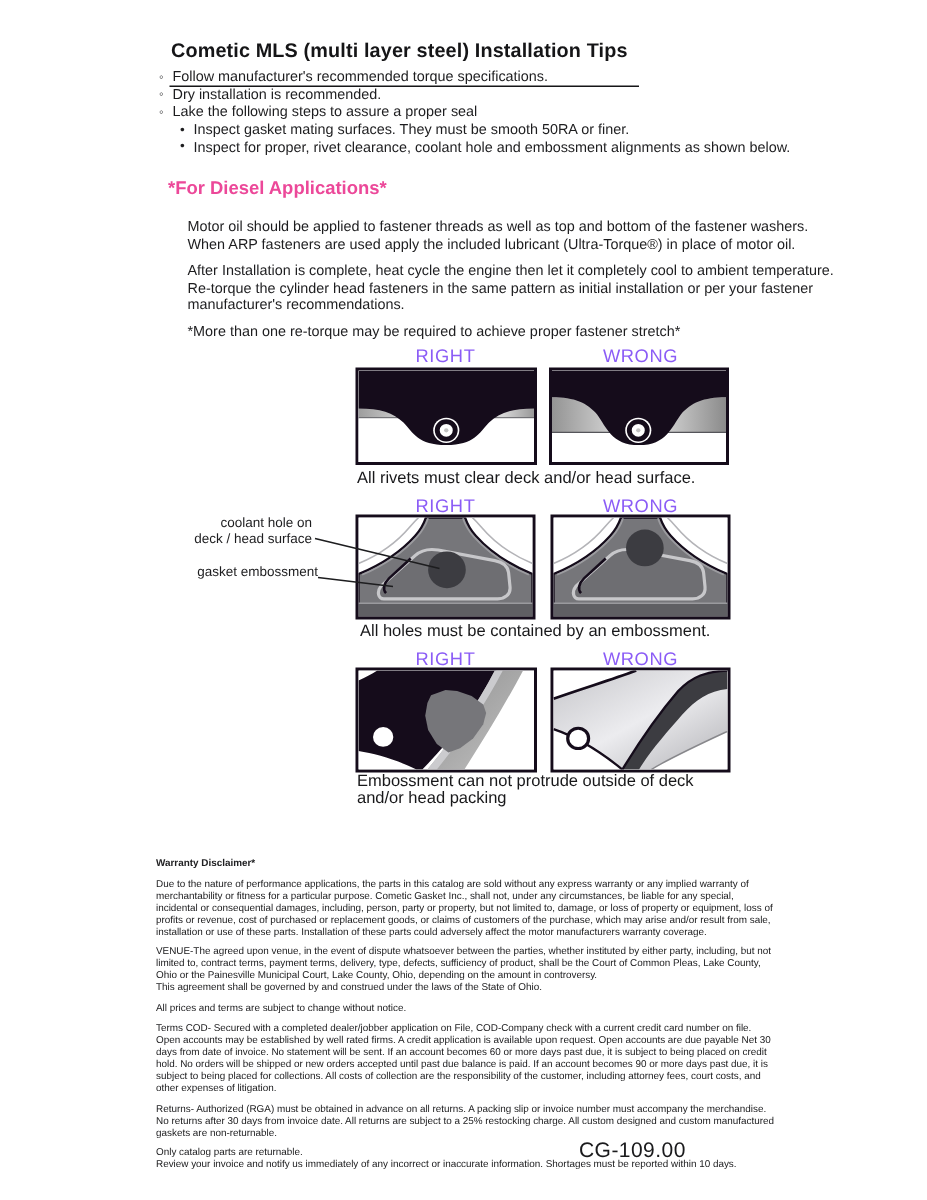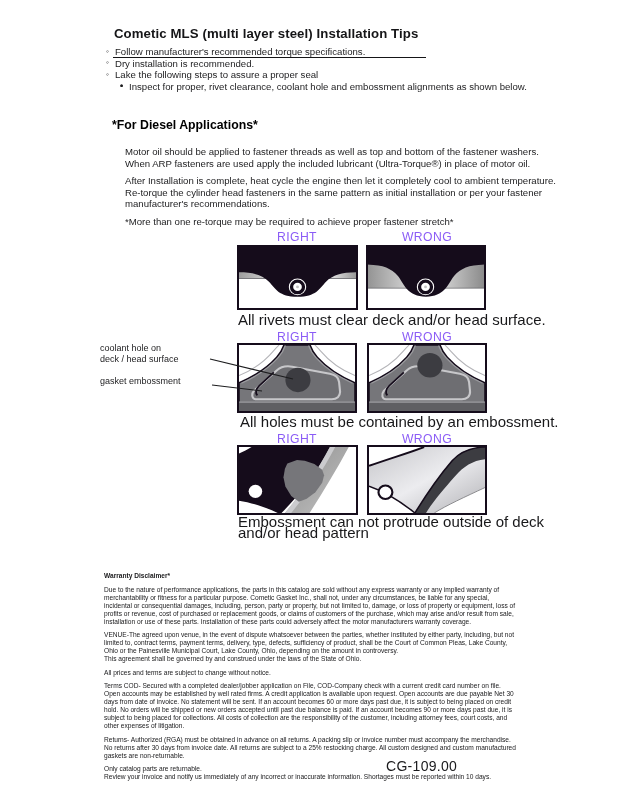--- a/index.html
+++ b/index.html
@@ -8,41 +8,41 @@
 
   .title{position:absolute;left:113px;top:26px;margin:0;font-size:13.2px;font-weight:bold;color:#151517;
          border-bottom:1.7px solid #151517;padding:0 8px 16px 1px;display:inline-block;letter-spacing:.1px;}
 
   .tips{position:absolute;left:106px;top:46px;width:460px;font-size:9.6px;line-height:11.7px;color:#1d1d1f;}
   .tip{position:relative;padding-left:9px;}
   .tip .mk{position:absolute;left:0;top:-0.5px;font-size:8.5px;color:#1d1d1f;}
   .tip.sub{padding-left:23px;}
   .tip.sub .mk{left:14px;font-size:9px;}
 
-  .h2{position:absolute;left:112px;top:118px;margin:0;font-size:12.3px;font-weight:bold;color:#000000;}
+  .h2{position:absolute;left:112px;top:118px;margin:0;font-size:12.3px;font-weight:bold;color:#ec4899;}
   .body-p{position:absolute;left:113px;width:436px;margin:12px;font-size:9.6px;line-height:11.7px;color:#1d1d1f;}
   .p1{top:134px;} .p2{top:163px;} .p3{top:204px;}
 
   .fig-label{position:absolute;width:90px;text-align:center;font-size:12.2px;letter-spacing:.4px;color:#8b5cf6;}
-  .caption{position:absolute;font-size:15px;color:#18181a;line-height:11.2px;}
+  .caption{position:absolute;font-size:11px;color:#18181a;line-height:11.2px;}
 
   .box{position:absolute;border:2.3px solid var(--ink,#150c1b);box-sizing:border-box;background:#fff;}
   .box svg{display:block;width:100%;height:100%;}
   .ink{fill:var(--ink,#150c1b);}
   .inkst{stroke:var(--ink,#150c1b);}
   .gasket{fill:var(--gasket,#76767a);stroke:var(--ink,#150c1b);stroke-width:1.6;}
   .emboss{fill:#6e6e72;stroke:var(--emboss-line,#c7c7ca);stroke-width:2.2;stroke-linejoin:round;}
   .hole{fill:var(--hole,#3c3c41);}
   .band{fill:var(--band-dark,#5f5f63);}
   .blob{fill:var(--gasket,#76767a);}
   .thinline{stroke:#9c9ca0;stroke-width:1.2;fill:none;}
   .faintline{stroke:#b4b4b8;stroke-width:1.1;fill:none;}
   .inkline{stroke:var(--ink,#150c1b);fill:none;}
 
-  .ann{position:absolute;font-size:9px;line-height:10.5px;color:#1d1d1f;}
+  .ann{position:absolute;text-align:right;font-size:9px;line-height:10.5px;color:#1d1d1f;}
   .ann1{left:100px;top:343px;width:108px;}
   .ann2{left:100px;top:376px;width:112px;}
   .leaders{position:absolute;left:108px;top:338px;width:200px;height:64px;pointer-events:none;}
 
   .legal{position:absolute;left:104px;top:572px;width:413px;font-size:6.6px;line-height:8px;color:#202022;}
   .legal p{margin:0;}
   .legal .hd{font-weight:bold;}
   .legal .sp{margin-top:5.5px;}
 
   .pageno{position:absolute;left:386px;top:758px;font-size:14px;color:#1a1a1c;letter-spacing:.3px;}
@@ -51,21 +51,21 @@
 <body>
 
 <div class="page">
 
   <h1 class="title">Cometic MLS (multi layer steel) Installation Tips</h1>
 
   <div class="tips">
     <div class="tip"><span class="mk">◦</span><span>Follow manufacturer's recommended torque specifications.</span></div>
     <div class="tip"><span class="mk">◦</span><span>Dry installation is recommended.</span></div>
     <div class="tip"><span class="mk">◦</span><span>Lake the following steps to assure a proper seal</span></div>
-    <div class="tip sub"><span class="mk">•</span></div>
+    <div class="tip sub"><span class="mk">•</span><span>Inspect gasket mating surfaces.  They must be smooth 50RA or finer.</span></div>
     <div class="tip sub"><span class="mk">•</span><span>Inspect for proper, rivet clearance, coolant hole and embossment alignments as shown below.</span></div>
   </div>
 
   <h2 class="h2">*For Diesel Applications*</h2>
   <p class="body-p p1">Motor oil should be applied to fastener threads as well as top and bottom of the fastener washers. When ARP fasteners are used apply the included lubricant (Ultra-Torque®) in place of motor oil.</p>
   <p class="body-p p2">After Installation is complete, heat cycle the engine then let it completely cool to ambient temperature. Re-torque the cylinder head fasteners in the same pattern as initial installation or per your fastener manufacturer's recommendations.</p>
   <p class="body-p p3">*More than one re-torque may be required to achieve proper fastener stretch*</p>
 
   <div class="fig-label" style="left:252px;top:230px;">RIGHT</div>
   <div class="fig-label" style="left:382px;top:230px;">WRONG</div>
@@ -201,21 +201,21 @@
       <path class="inkline" d="M0,41.5 C14.5,46.5 30,55.5 47.5,70" stroke-width="1.6"></path>
       <path d="M120,43 C99,53 80,62 67.5,70" stroke="#88888c" stroke-width="1" fill="none"></path>
       <path class="hole" d="M47.5,70 C60,49 73,30 86,14.5 C95.5,4 106,0.5 120,0 V13 C107,14.5 98,20.5 89,31 C77.5,44.5 66,58 59,70 Z"></path>
       <path class="inkline" d="M47.5,70 C60,49 73,30 86,14.5 C95.5,4 106,0.5 120,0" stroke-width="1.6"></path>
       <circle class="inkst" cx="17" cy="48" r="7.2" fill="#fff" stroke-width="2.2"></circle>
     </svg>
   </div>
 
   <div class="caption" style="left:238px;top:516px;">
     <div>Embossment can not protrude outside of deck</div>
-    <div>and/or head pattern</div>
+    <div>and/or head packing</div>
   </div>
 
   <div class="legal">
     <p class="hd">Warranty Disclaimer*</p>
     <p class="sp">Due to the nature of performance applications, the parts in this catalog are sold without any express warranty or any implied warranty of merchantability or fitness for a particular purpose.  Cometic Gasket Inc., shall not, under any circumstances, be liable for any special, incidental or consequential damages, including, person, party or property, but not limited to, damage, or loss of property or equipment, loss of profits or revenue, cost of purchased or replacement goods, or claims of customers of the purchase, which may arise and/or result from sale, installation or use of these parts.  Installation of these parts could adversely affect the motor manufacturers warranty coverage.</p>
     <p class="sp">VENUE-The agreed upon venue, in the event of dispute whatsoever between the parties, whether instituted by either party, including, but not limited to, contract terms, payment terms, delivery, type, defects, sufficiency of product, shall be the Court of Common Pleas, Lake County, Ohio or the Painesville Municipal Court, Lake County, Ohio, depending on the amount in controversy.</p>
     <p>This agreement shall be governed by and construed under the laws of the State of Ohio.</p>
     <p class="sp">All prices and terms are subject to change without notice.</p>
     <p class="sp">Terms COD- Secured with a completed dealer/jobber application on File, COD-Company check with a current credit card number on file.  Open accounts may be established by well rated firms.  A credit application is available upon request.  Open accounts are due payable Net 30 days from date of invoice.  No statement will be sent.  If an account becomes 60 or more days past due, it is subject to being placed on credit hold.  No orders will be shipped or new orders accepted until past due balance is paid.  If an account becomes 90 or more days past due, it is subject to being placed for collections.  All costs of collection are the responsibility of the customer, including attorney fees, court costs, and other expenses of litigation.</p>
     <p class="sp">Returns- Authorized (RGA) must be obtained in advance on all returns.  A packing slip or invoice number must accompany the merchandise.  No returns after 30 days from invoice date.  All returns are subject to a 25% restocking charge.  All custom designed and custom manufactured gaskets are non-returnable.</p>

